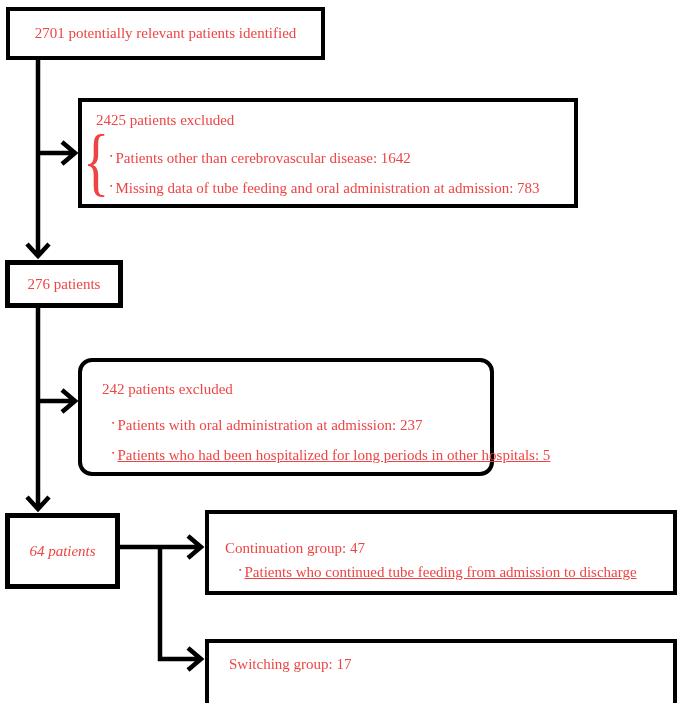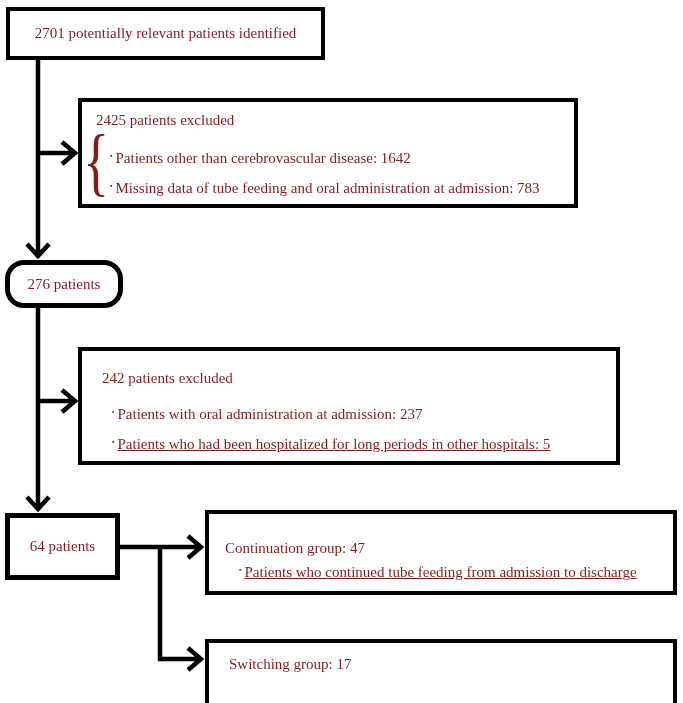--- a/index.html
+++ b/index.html
@@ -3,21 +3,21 @@
 <meta charset="utf-8">
 <style>
   html, body { margin: 0; padding: 0; background: #ffffff; }
   .canvas {
     position: relative;
     width: 683px;
     height: 703px;
     background: #ffffff;
     font-family: "Liberation Serif", "DejaVu Serif", serif;
     font-size: 15px;
-    color: #7f1d1d;
+    color: #ef4444;
     overflow: hidden;
   }
   .connectors {
     position: absolute;
     left: 0; top: 0;
     width: 683px; height: 703px;
     pointer-events: none;
   }
   .box {
     position: absolute;
@@ -76,35 +76,35 @@
     <div class="node-title" style="left:14px; top:9px;">2425 patients excluded</div>
     <span class="brace" style="left:1px; top:24px;">{</span>
     <div class="node-item" style="left:28px; top:45px;">
       <span class="bullet">▪</span><span>Patients other than cerebrovascular disease: 1642</span>
     </div>
     <div class="node-item" style="left:28px; top:75px;">
       <span class="bullet">▪</span><span>Missing data of tube feeding and oral administration at admission: 783</span>
     </div>
   </div>
 
-  <div class="box small" style="left:5px; top:260px; width:118px; height:48px;border-radius:19px;">
+  <div class="box small" style="left:5px; top:260px; width:118px; height:48px;">
     <span>276 patients</span>
   </div>
 
-  <div class="box" style="left:78px; top:347px; width:542px; height:118px;">
+  <div class="box" style="left:78px; top:358px; width:416px; height:118px;border-radius:14px;">
     <div class="node-title" style="left:20px; top:18px;">242 patients excluded</div>
     <div class="node-item" style="left:30px; top:52px;">
       <span class="bullet">▪</span><span>Patients with oral administration at admission: 237</span>
     </div>
     <div class="node-item" style="left:30px; top:82px;text-decoration:underline;">
       <span class="bullet">▪</span><span>Patients who had been hospitalized for long periods in other hospitals: 5</span>
     </div>
   </div>
 
-  <div class="box small" style="left:5px; top:513px; width:115px; height:67px;">
+  <div class="box small" style="left:5px; top:513px; width:115px; height:76px;font-style:italic;">
     <span>64 patients</span>
   </div>
 
   <div class="box" style="left:205px; top:510px; width:472px; height:85px;">
     <div class="node-title" style="left:16px; top:9px;margin-top:16px;">Continuation group: 47</div>
     <div class="node-item" style="left:30px; top:47px;text-decoration:underline;">
       <span class="bullet">▪</span><span>Patients who continued tube feeding from admission to discharge</span>
     </div>
   </div>
 

